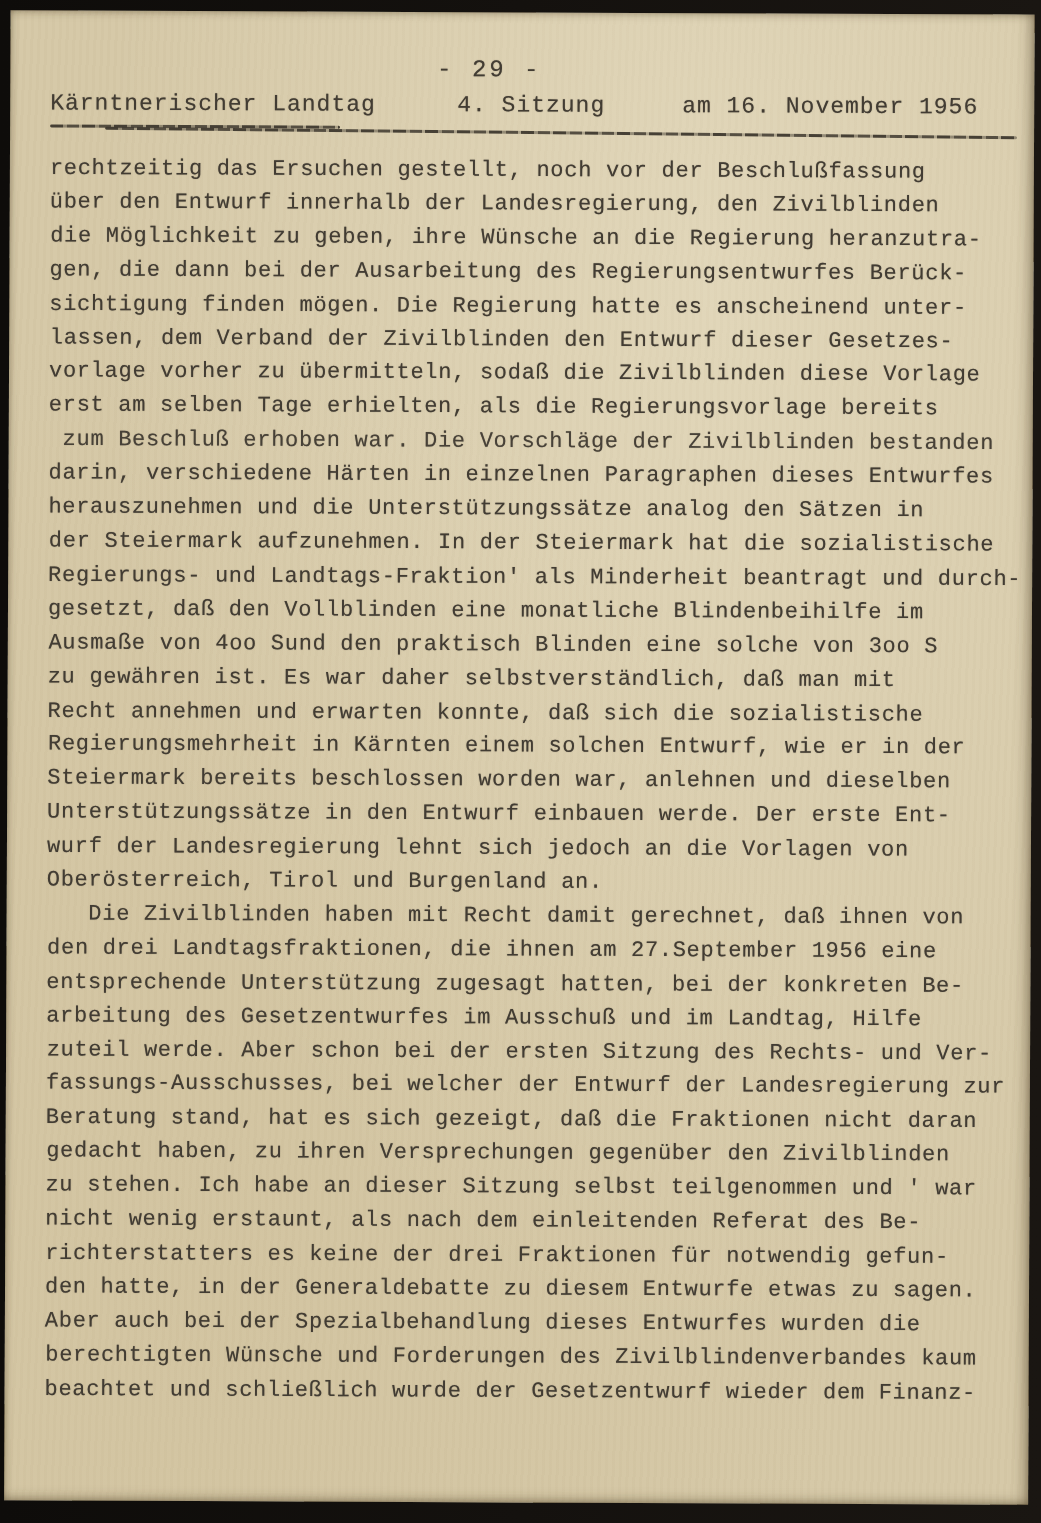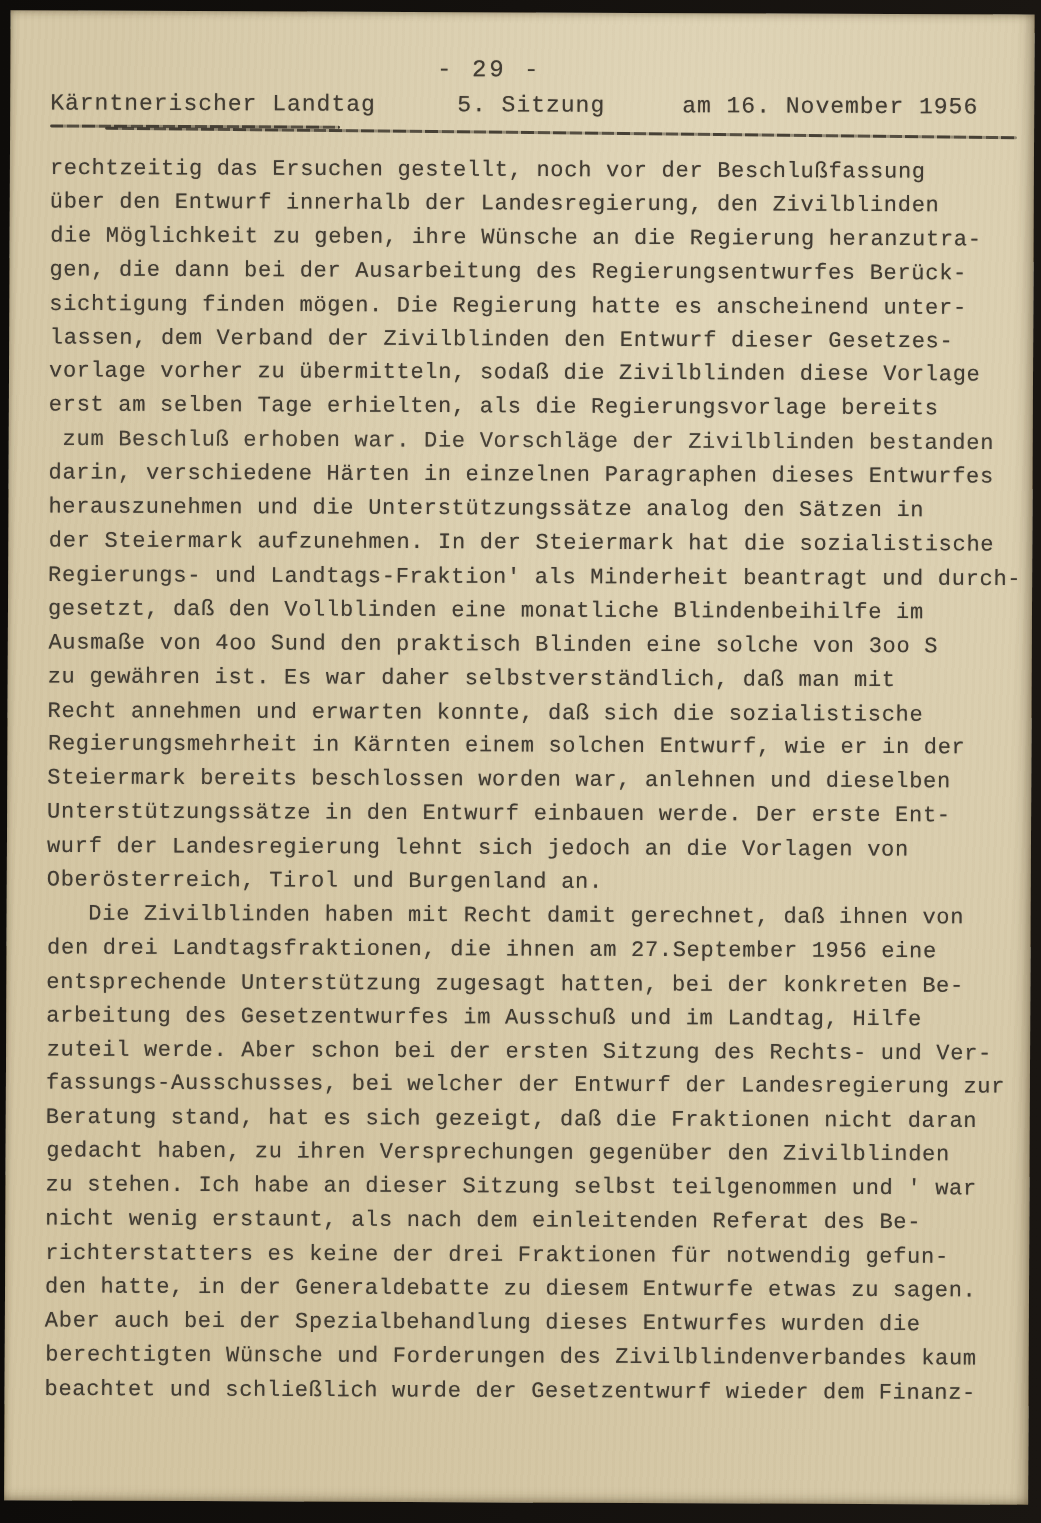--- a/index.html
+++ b/index.html
@@ -72,21 +72,21 @@
 </head>
 <body>
 
 <div class="scan">
   <div class="paper">
 
     <div class="page-number ink">- 29 -</div>
 
     <div class="header-row ink">
       <span class="header-left">Kärntnerischer Landtag</span>
-      <span class="header-center">5. Sitzung</span>
+      <span class="header-center">4. Sitzung</span>
       <span class="header-right">am 16. November 1956</span>
     </div>
 
     <div class="rule rule-short"></div>
     <div class="rule rule-long"></div>
 
     <div class="body-text ink"><div class="line">rechtzeitig das Ersuchen gestellt, noch vor der Beschlußfassung</div><div class="line">über den Entwurf innerhalb der Landesregierung, den Zivilblinden</div><div class="line">die Möglichkeit zu geben, ihre Wünsche an die Regierung heranzutra-</div><div class="line">gen, die dann bei der Ausarbeitung des Regierungsentwurfes Berück-</div><div class="line">sichtigung finden mögen. Die Regierung hatte es anscheinend unter-</div><div class="line">lassen, dem Verband der Zivilblinden den Entwurf dieser Gesetzes-</div><div class="line">vorlage vorher zu übermitteln, sodaß die Zivilblinden diese Vorlage</div><div class="line">erst am selben Tage erhielten, als die Regierungsvorlage bereits</div><div class="line"> zum Beschluß erhoben war. Die Vorschläge der Zivilblinden bestanden</div><div class="line">darin, verschiedene Härten in einzelnen Paragraphen dieses Entwurfes</div><div class="line">herauszunehmen und die Unterstützungssätze analog den Sätzen in</div><div class="line">der Steiermark aufzunehmen. In der Steiermark hat die sozialistische</div><div class="line">Regierungs- und Landtags-Fraktion' als Minderheit beantragt und durch-</div><div class="line">gesetzt, daß den Vollblinden eine monatliche Blindenbeihilfe im</div><div class="line">Ausmaße von 4oo Sund den praktisch Blinden eine solche von 3oo S</div><div class="line">zu gewähren ist. Es war daher selbstverständlich, daß man mit</div><div class="line">Recht annehmen und erwarten konnte, daß sich die sozialistische</div><div class="line">Regierungsmehrheit in Kärnten einem solchen Entwurf, wie er in der</div><div class="line">Steiermark bereits beschlossen worden war, anlehnen und dieselben</div><div class="line">Unterstützungssätze in den Entwurf einbauen werde. Der erste Ent-</div><div class="line">wurf der Landesregierung lehnt sich jedoch an die Vorlagen von</div><div class="line">Oberösterreich, Tirol und Burgenland an.</div><div class="line">   Die Zivilblinden haben mit Recht damit gerechnet, daß ihnen von</div><div class="line">den drei Landtagsfraktionen, die ihnen am 27.September 1956 eine</div><div class="line">entsprechende Unterstützung zugesagt hatten, bei der konkreten Be-</div><div class="line">arbeitung des Gesetzentwurfes im Ausschuß und im Landtag, Hilfe</div><div class="line">zuteil werde. Aber schon bei der ersten Sitzung des Rechts- und Ver-</div><div class="line">fassungs-Ausschusses, bei welcher der Entwurf der Landesregierung zur</div><div class="line">Beratung stand, hat es sich gezeigt, daß die Fraktionen nicht daran</div><div class="line">gedacht haben, zu ihren Versprechungen gegenüber den Zivilblinden</div><div class="line">zu stehen. Ich habe an dieser Sitzung selbst teilgenommen und ' war</div><div class="line">nicht wenig erstaunt, als nach dem einleitenden Referat des Be-</div><div class="line">richterstatters es keine der drei Fraktionen für notwendig gefun-</div><div class="line">den hatte, in der Generaldebatte zu diesem Entwurfe etwas zu sagen.</div><div class="line">Aber auch bei der Spezialbehandlung dieses Entwurfes wurden die</div><div class="line">berechtigten Wünsche und Forderungen des Zivilblindenverbandes kaum</div><div class="line">beachtet und schließlich wurde der Gesetzentwurf wieder dem Finanz-</div></div>
 
   </div>
 </div>

